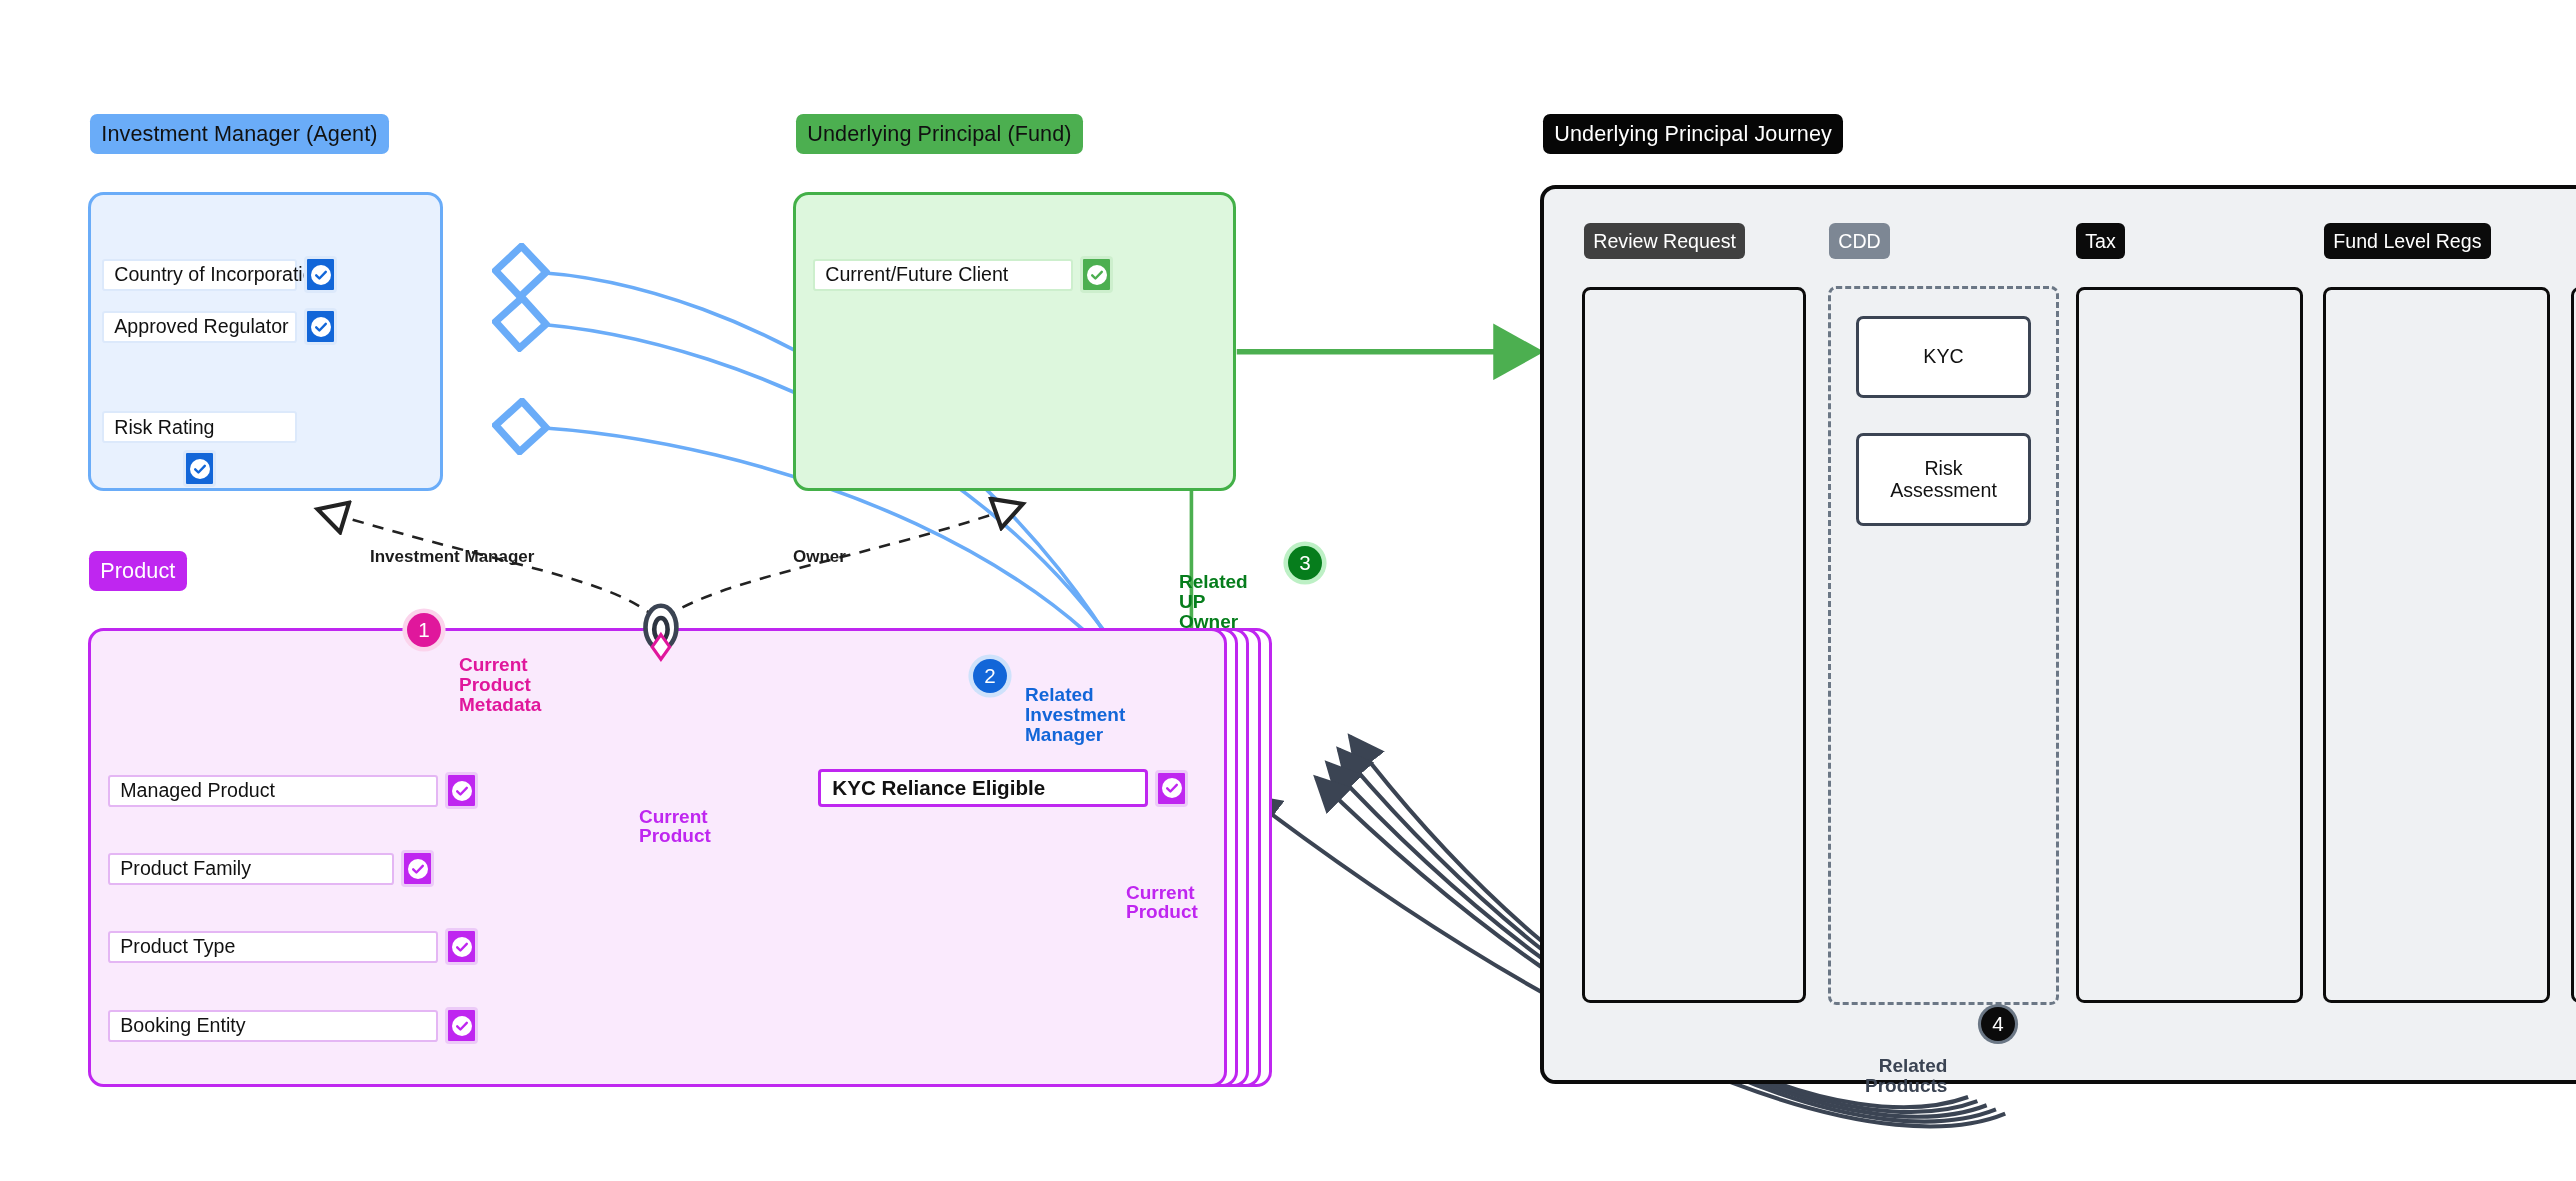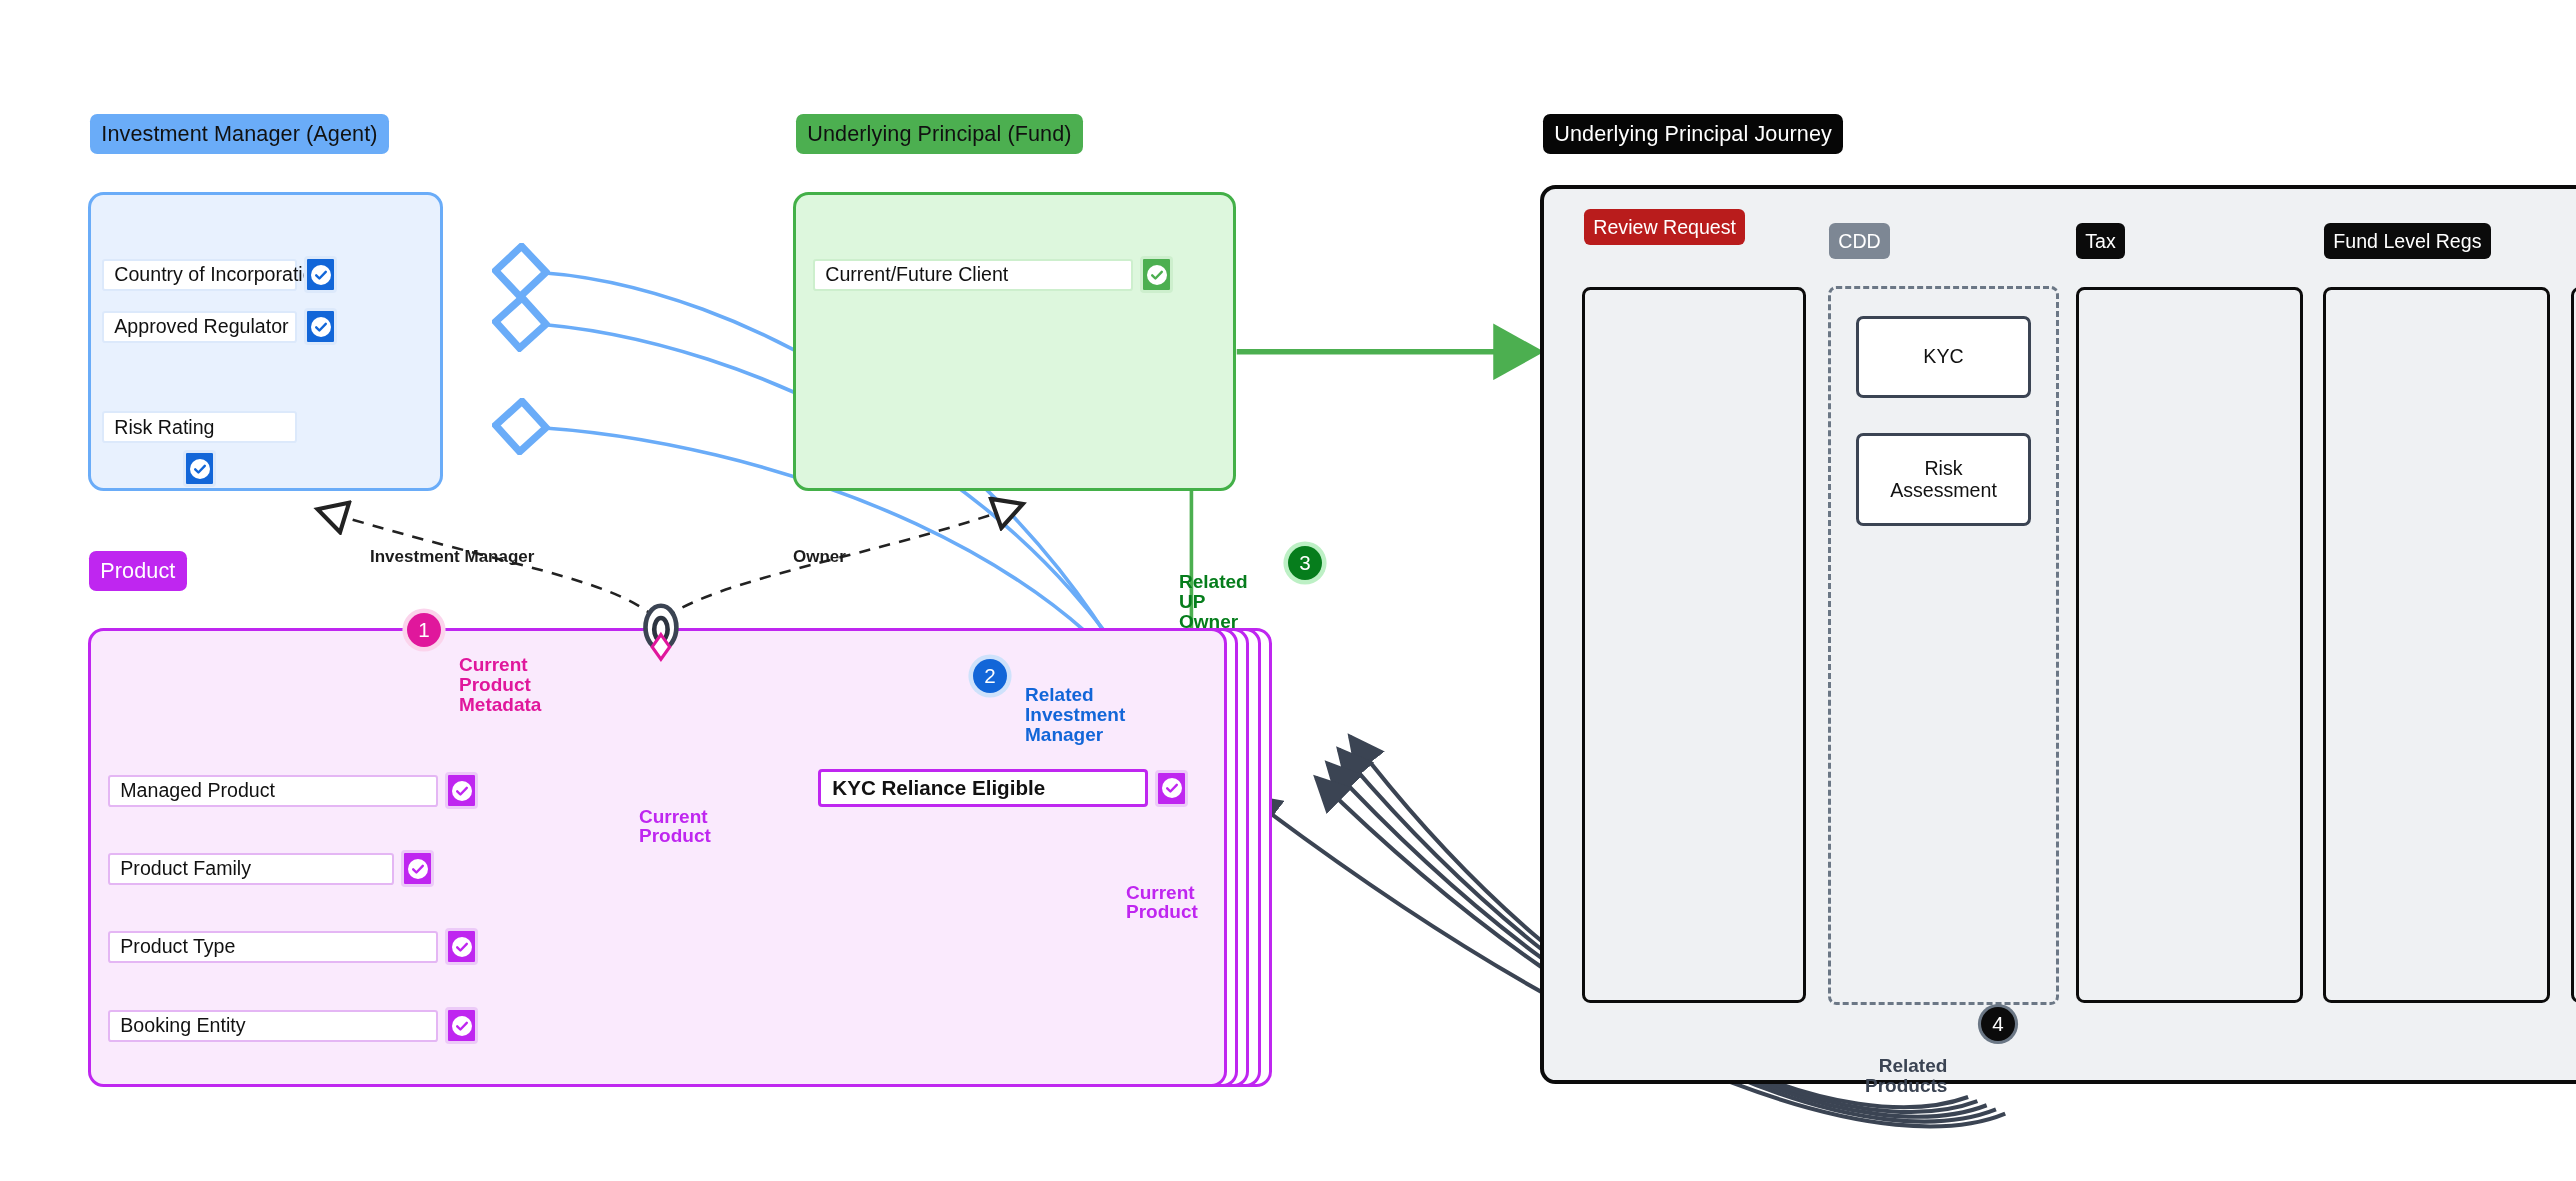--- a/index.html
+++ b/index.html
@@ -275,21 +275,21 @@
           <circle cx="12" cy="12" r="10" fill="#fff"></circle>
           <path d="M7.2 12.3 L10.4 15.5 L16.8 8.8" stroke="#1266d8" stroke-width="2.4" fill="none" stroke-linecap="round" stroke-linejoin="round"></path>
         </svg>
     </div>
   </div>
 
   <div class="lane-pill pill-up">Underlying Principal (Fund)</div>
   <div class="group-panel panel-up"></div>
 
   <div class="attr-row" style="left:813px; top:256px;">
-    <div class="attr-label up" style="width:320px;">Current/Future Client</div>
+    <div class="attr-label up" style="width:260px;">Current/Future Client</div>
     <div class="chk up">
       <svg viewBox="0 0 24 24">
           <circle cx="12" cy="12" r="10" fill="#fff"></circle>
           <path d="M7.2 12.3 L10.4 15.5 L16.8 8.8" stroke="#4caf50" stroke-width="2.4" fill="none" stroke-linecap="round" stroke-linejoin="round"></path>
         </svg>
     </div>
   </div>
 
   <div class="lane-pill pill-prod">Product</div>
   <div class="panel-prod-ghost ghost4"></div>
@@ -378,21 +378,21 @@
   <div class="relname" style="left:370px; top:547px;">Investment Manager</div>
   <div class="relname" style="left:793px; top:547px;">Owner</div>
   <div class="callout c-purp" style="left:639px; top:761px; line-height:1.02;">Current
 Product</div>
   <div class="callout c-purp" style="left:1126px; top:837px; line-height:1.02;">Current
 Product</div>
 
   <div class="lane-pill pill-journey">Underlying Principal Journey</div>
   <div class="journey-panel"></div>
 
-  <div class="stage-pill" style="left:1584px; top:209px; background:#b91c1c;">Review Request</div>
+  <div class="stage-pill" style="left:1584px; top:223px; background:#404040;">Review Request</div>
   <div class="stage-pill" style="left:1829px; top:223px; background:#7d8794;">CDD</div>
   <div class="stage-pill" style="left:2076px; top:223px; background:#0b0b0b;">Tax</div>
   <div class="stage-pill" style="left:2324px; top:223px; background:#0b0b0b;">Fund Level Regs</div>
 
   <div class="stage-col col-solid" style="left:1582px; top:287px; width:224px; height:716px;"></div>
   <div class="stage-col col-dashed" style="left:1828px; top:286px; width:231px; height:719px;"></div>
   <div class="stage-col col-solid" style="left:2076px; top:287px; width:227px; height:716px;"></div>
   <div class="stage-col col-solid" style="left:2323px; top:287px; width:227px; height:716px;"></div>
   <div class="stage-col col-solid" style="left:2571px; top:287px; width:227px; height:716px;"></div>
 

